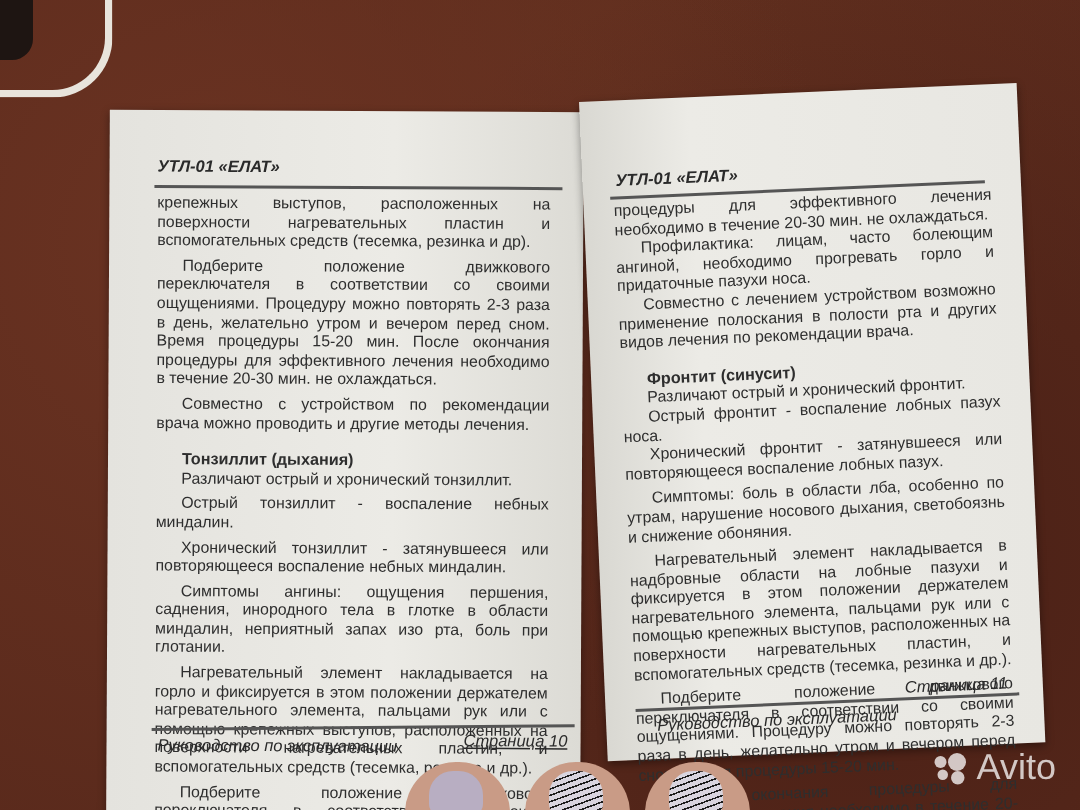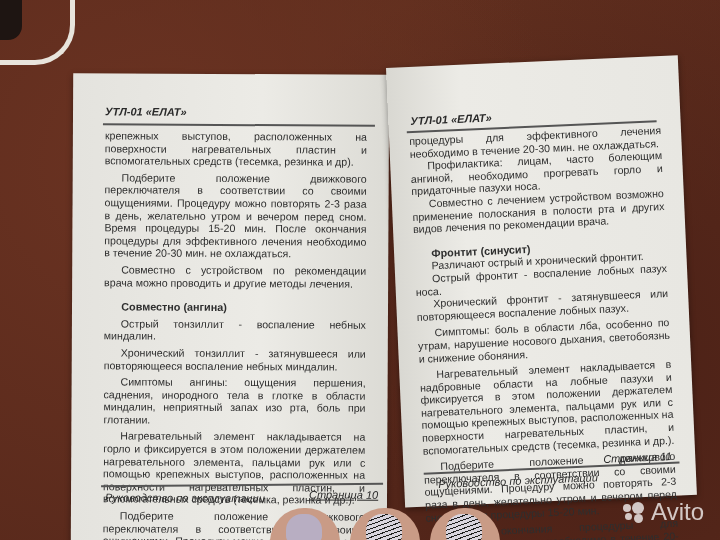--- a/index.html
+++ b/index.html
@@ -82,21 +82,22 @@
 <div class="cable-blob"></div>
 <div class="cable"></div>
 
 <div class="page page-left">
   <div class="running-head" style="left:32px; top:32px;">УТЛ-01 «ЕЛАТ»</div>
   <div class="head-rule" style="left:30px; top:50px; width:272px;"></div>
   <div class="body-text" style="left:32px; top:56px; width:262px;">
     <p class="noindent">крепежных выступов, расположенных на поверхности нагревательных пластин и вспомогательных средств (тесемка, резинка и др).</p>
     <p class="gap">Подберите положение движкового переключателя в соответствии со своими ощущениями. Процедуру можно повторять 2-3 раза в день, желательно утром и вечером перед сном.  Время процедуры 15-20 мин. После окончания процедуры для эффективного лечения необходимо в течение 20-30 мин. не охлаждаться.</p>
     <p class="gap">Совместно с устройством по рекомендации врача можно проводить и другие методы лечения.</p>
-    <h4>Совместно (ангина)</h4>
+    <h4>Тонзиллит (дыхания)</h4>
+    <p>Различают острый и хронический тонзиллит.</p>
     <p class="gap">Острый тонзиллит - воспаление небных миндалин.</p>
     <p class="gap">Хронический тонзиллит - затянувшееся или повторяющееся воспаление небных миндалин.</p>
     <p class="gap">Симптомы ангины: ощущения першения, саднения, инородного тела в глотке в области миндалин, неприятный запах изо рта, боль при глотании.</p>
     <p class="gap">Нагревательный элемент накладывается на горло и фиксируется в этом положении держателем нагревательного элемента, пальцами рук или с помощью крепежных выступов, расположенных на поверхности нагревательных пластин, и вспомогательных средств (тесемка, резинка и др.).</p>
     <p class="gap">Подберите положение движкового переключателя в соответствии со своими ощущениями. Процедуру можно повторять 2-3 раза в день, желательно утром и вечером перед сном. Время процедуры 15-20 мин. После окончания</p>
   </div>
   <div class="foot-rule" style="left:30px; top:410px; width:282px; transform:rotate(-0.8deg);"></div>
   <div class="footer-left" style="left:34px; top:418px;">Руководство по эксплуатации</div>
   <div class="footer-right" style="left:238px; top:414px;text-decoration:underline;">Страница 10</div>
 </div>

